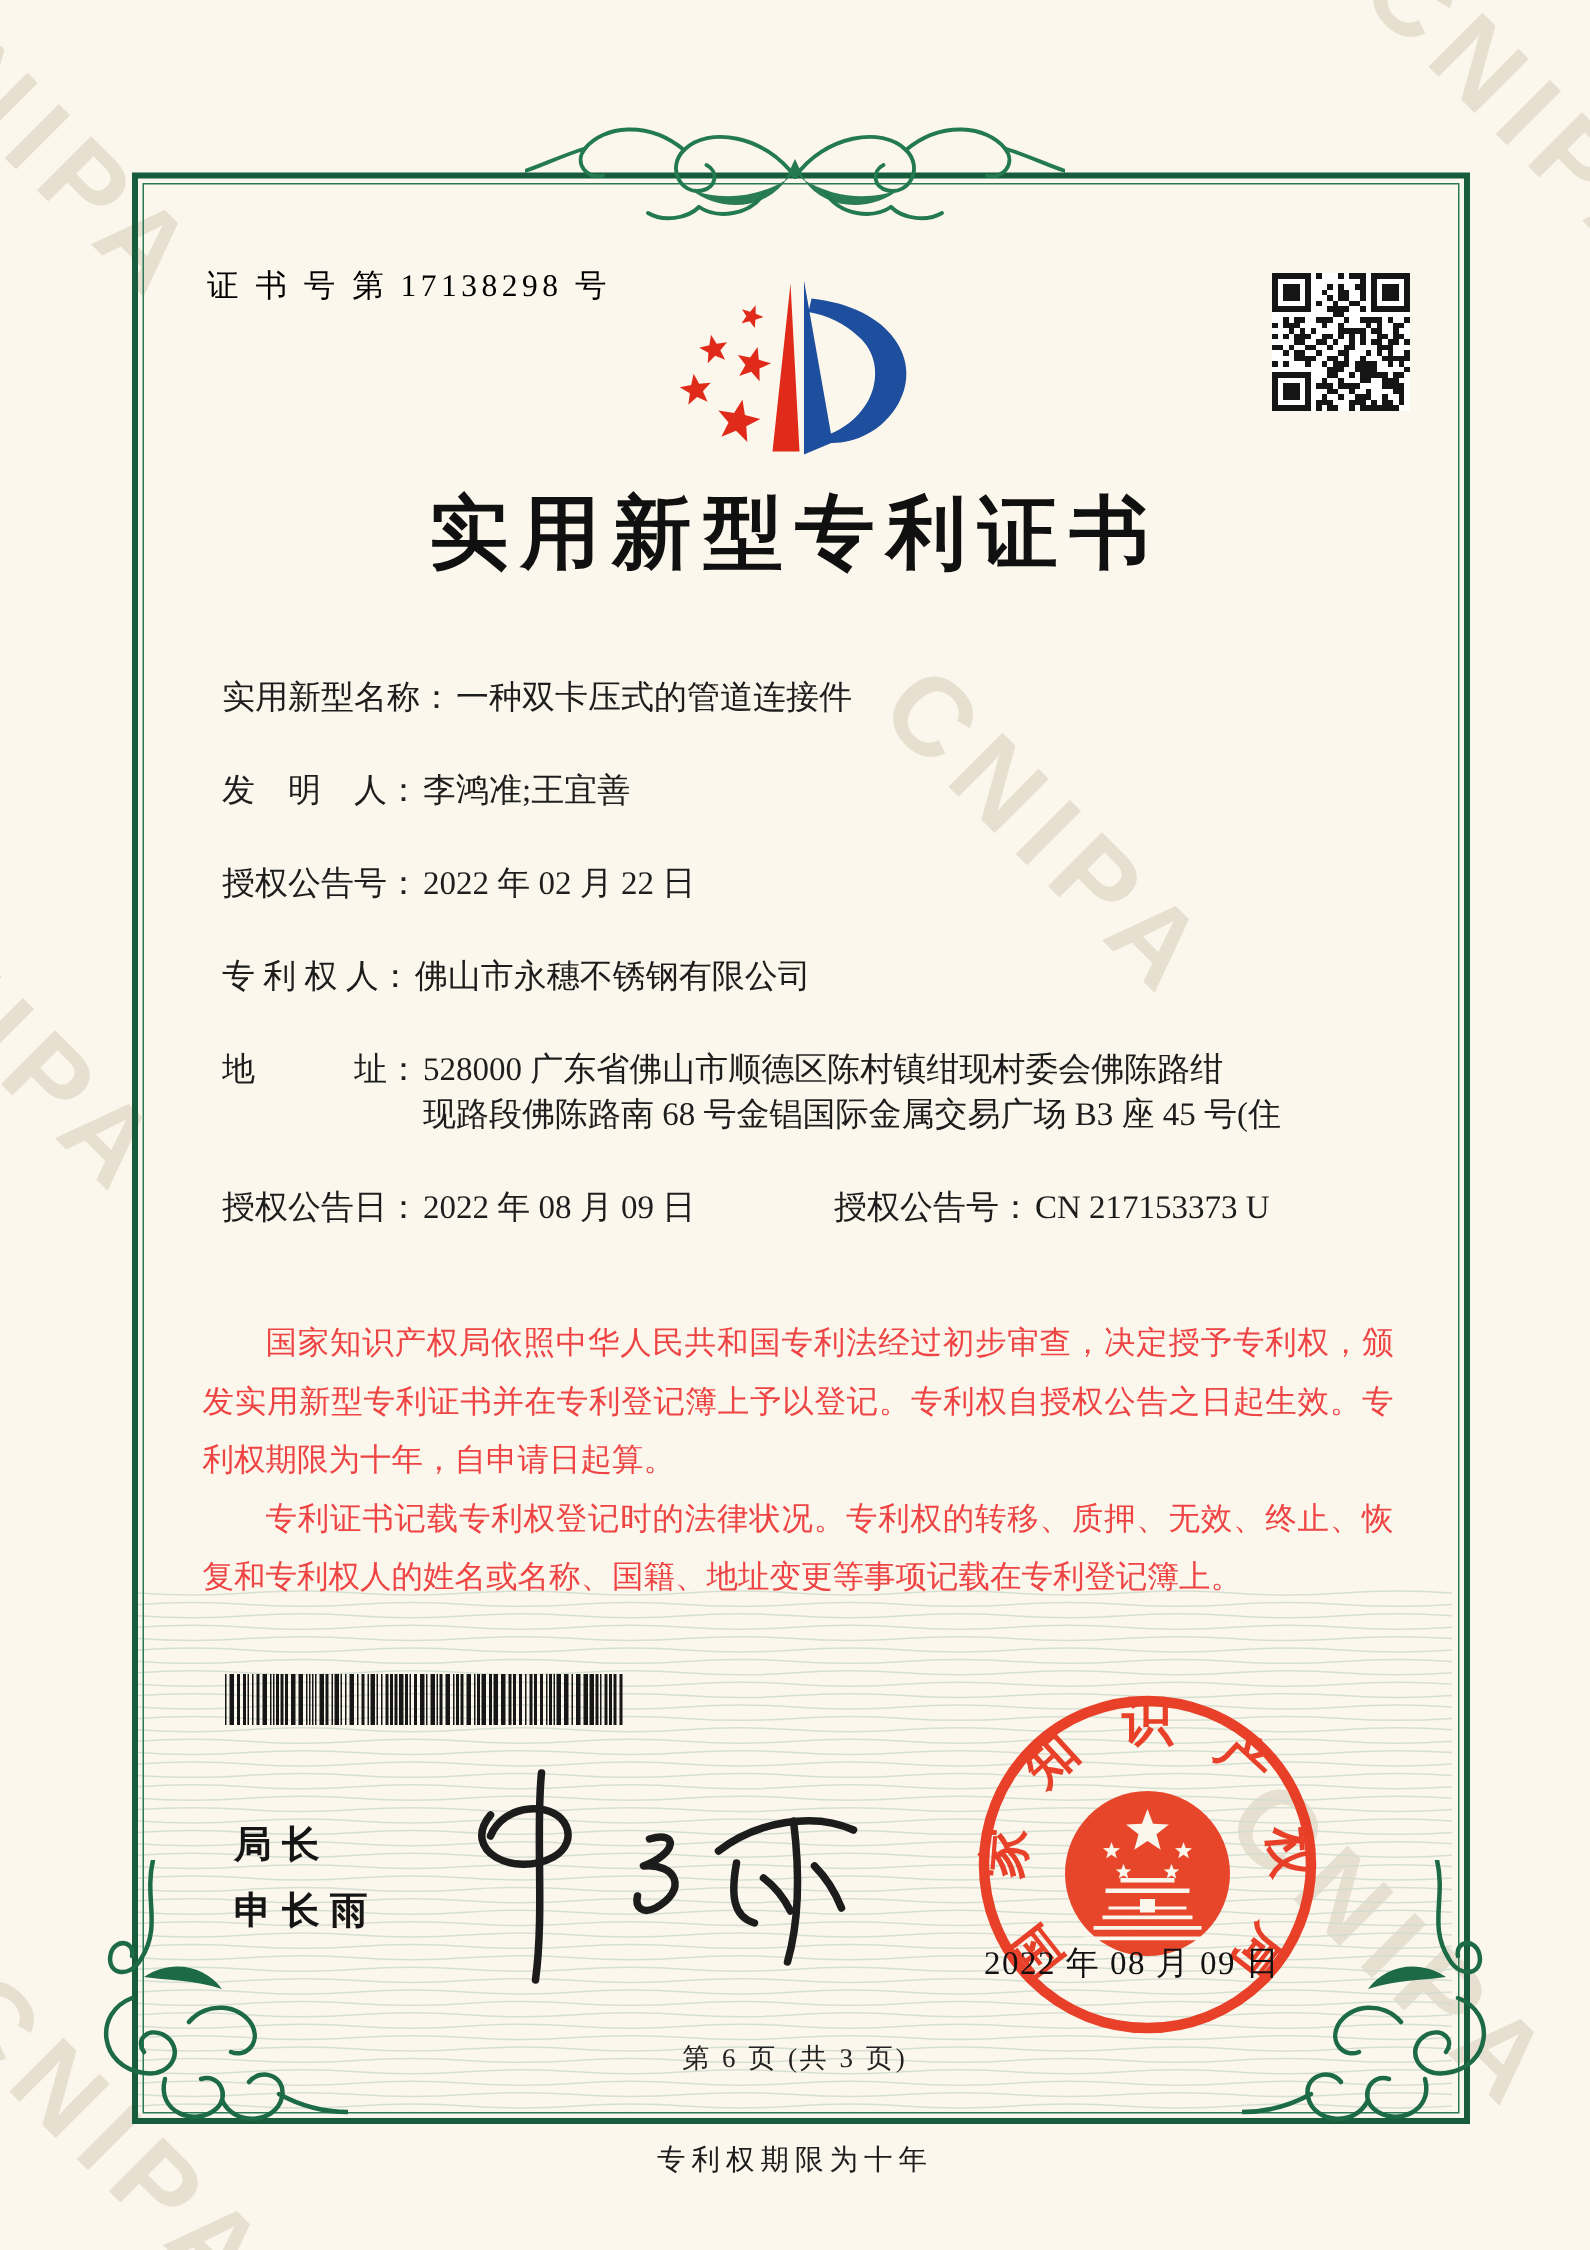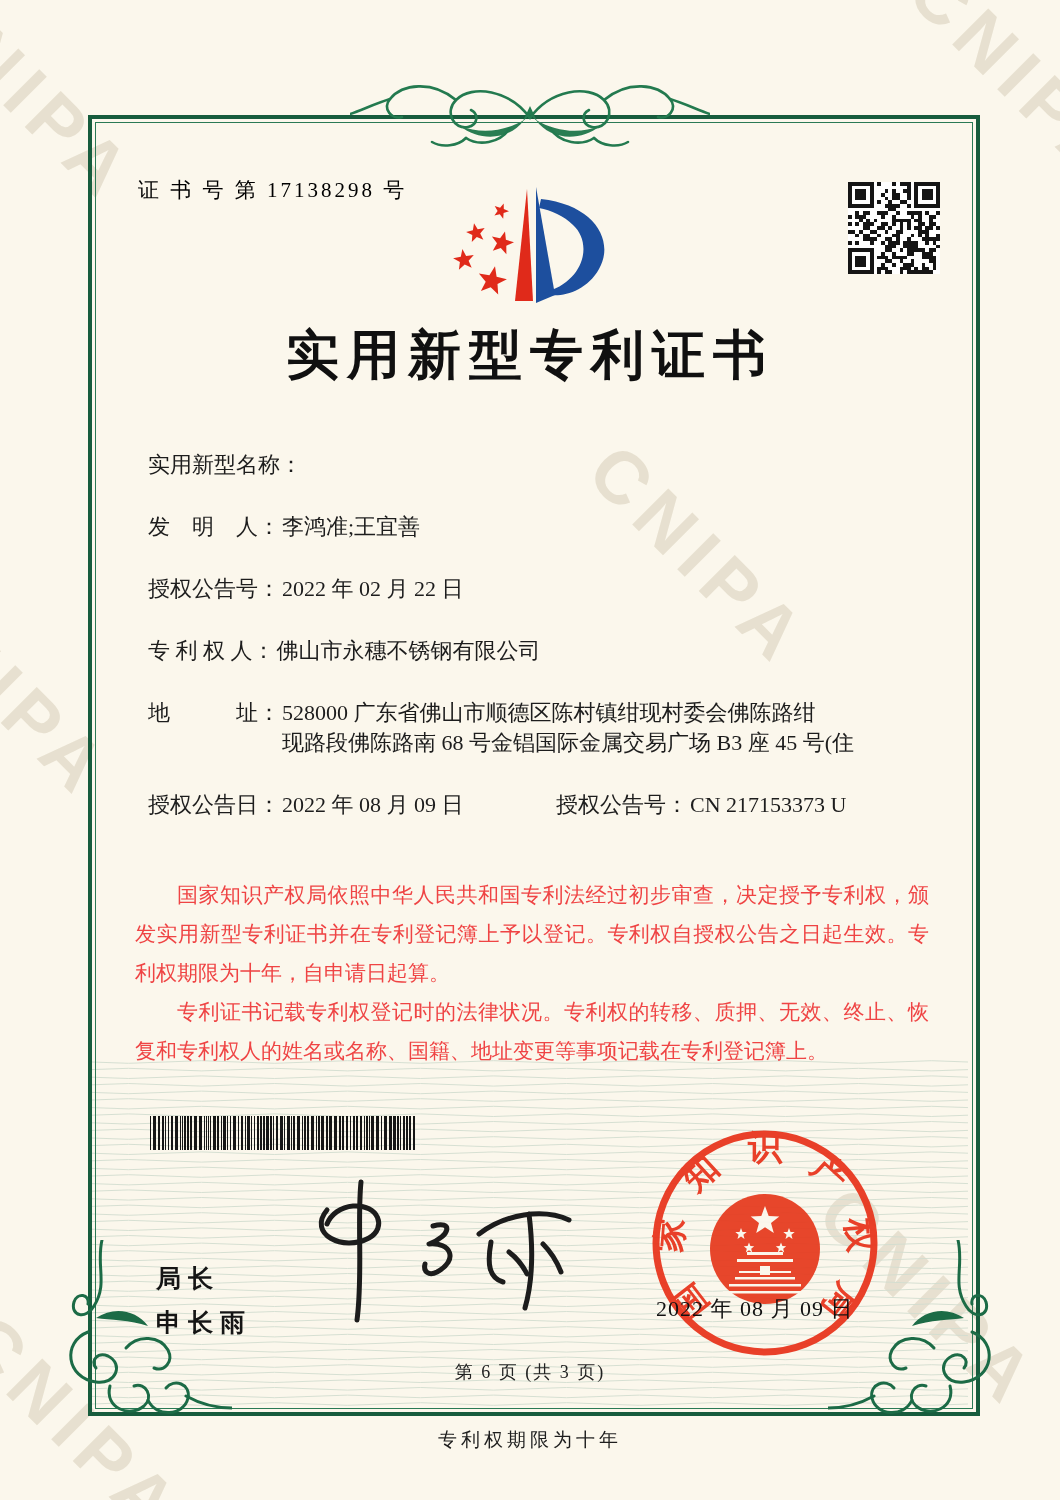--- a/index.html
+++ b/index.html
@@ -22,21 +22,21 @@
   .grant{display:flex;margin-top:12px;}
   .grant .pair1{width:408px;display:flex;}
   .grant .pair2{display:flex;text-align:center;}
   .body-text{position:absolute;left:135px;top:876px;width:794px;font-size:21px;
              line-height:39px;text-align:justify;color:#ef4444;}
   .body-text p{margin:0;text-indent:2em;}
   .guilloche{position:absolute;left:92px;top:1058px;}
   .barcode{position:absolute;left:150px;top:1116px;width:272px;height:34px;display:flex;}
   .barcode span{display:block;height:100%;background:#161616;flex:none;}
   .director{position:absolute;left:156px;top:1208px;font-family:"Liberation Sans","DejaVu Sans",sans-serif;
-            font-weight:bold;font-size:25px;letter-spacing:7px;color:#151515;line-height:44px;margin-top:48px;}
+            font-weight:bold;font-size:25px;letter-spacing:7px;color:#151515;line-height:44px;}
   .sig{position:absolute;left:283px;top:1176px;}
   .seal{position:absolute;left:645px;top:1121px;opacity:0.94;}
   .seal-date{position:absolute;left:656px;top:1294px;font-size:22px;letter-spacing:1px;color:#111;z-index:6;}
   .pgfoot{position:absolute;left:88px;width:884px;top:1360px;text-align:center;
           font-size:18px;letter-spacing:2px;color:#222;}
   .note{position:absolute;left:0;right:0;top:1427px;text-align:center;font-size:19px;
         letter-spacing:4px;color:#1d1d1d;}
   svg{display:block;}
 </style>
 </head>
@@ -377,20 +377,21 @@
       <rect x="0" y="18" width="7" height="7" fill="#151515"></rect>
       <rect x="1" y="19" width="5" height="5" fill="#fff"></rect>
       <rect x="2" y="20" width="3" height="3" fill="#151515"></rect>
     </svg>
 
   <div class="title">实用新型专利证书</div>
 
   <div class="fields">
     <div class="frow">
       <span class="lab">实用新型名称：</span>
+      <span class="val">一种双卡压式的管道连接件</span>
     </div>
     <div class="frow">
       <span class="lab">发　明　人：</span>
       <span class="val">李鸿准;王宜善</span>
     </div>
     <div class="frow">
       <span class="lab">授权公告号：</span>
       <span class="val">2022 年 02 月 22 日</span>
     </div>
     <div class="frow">

